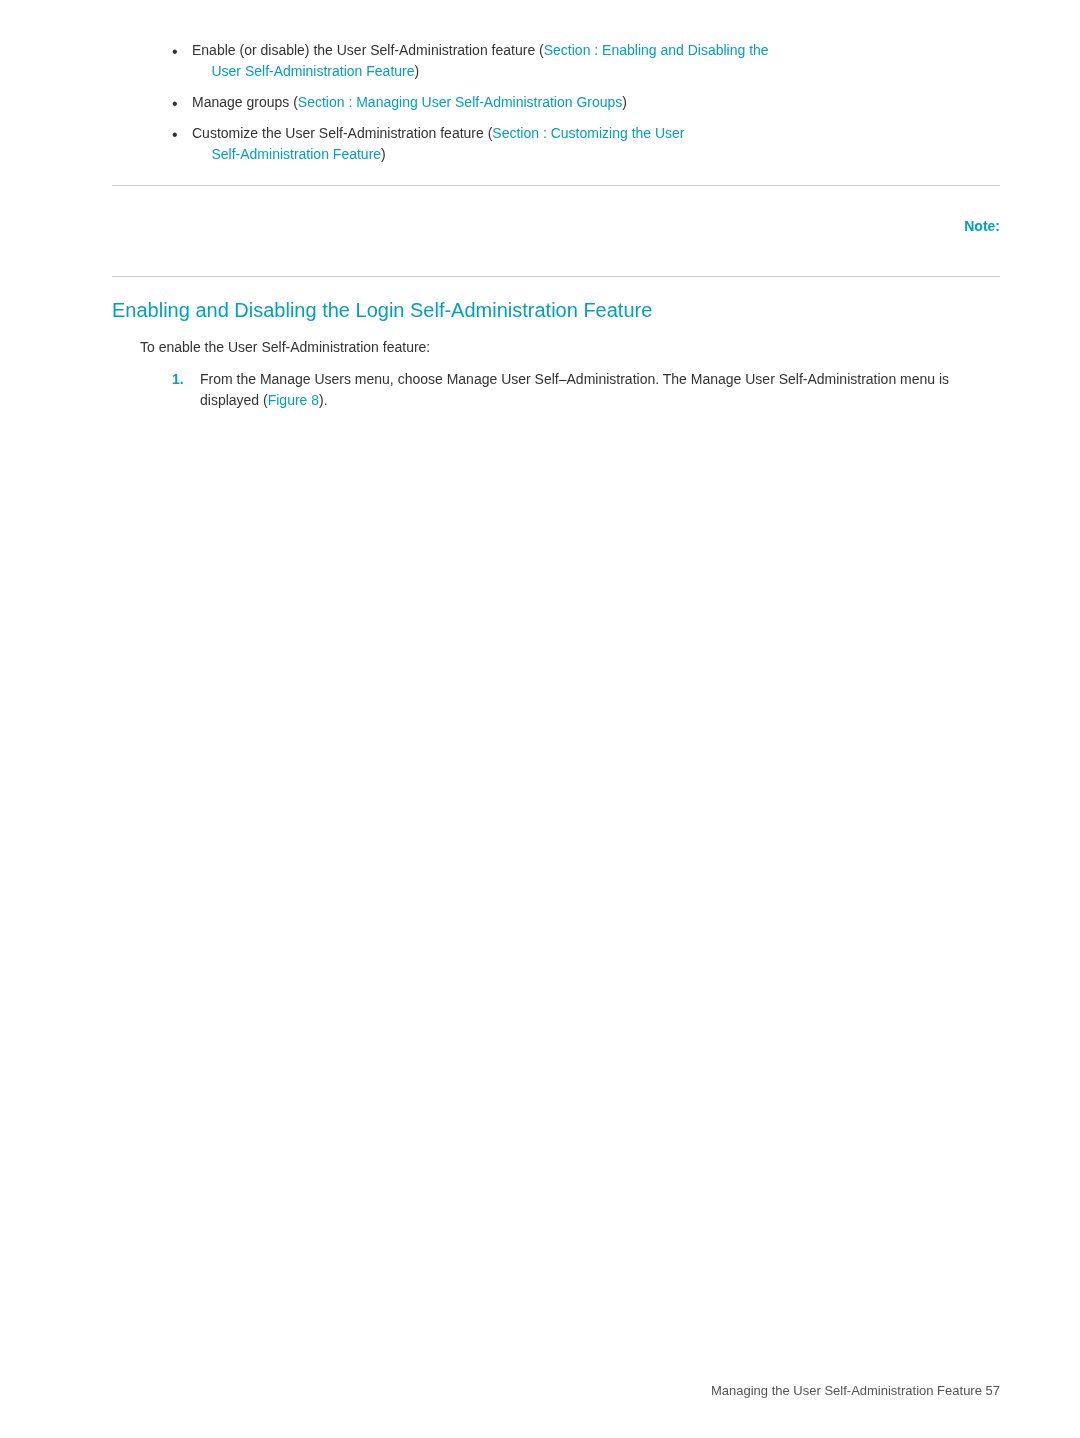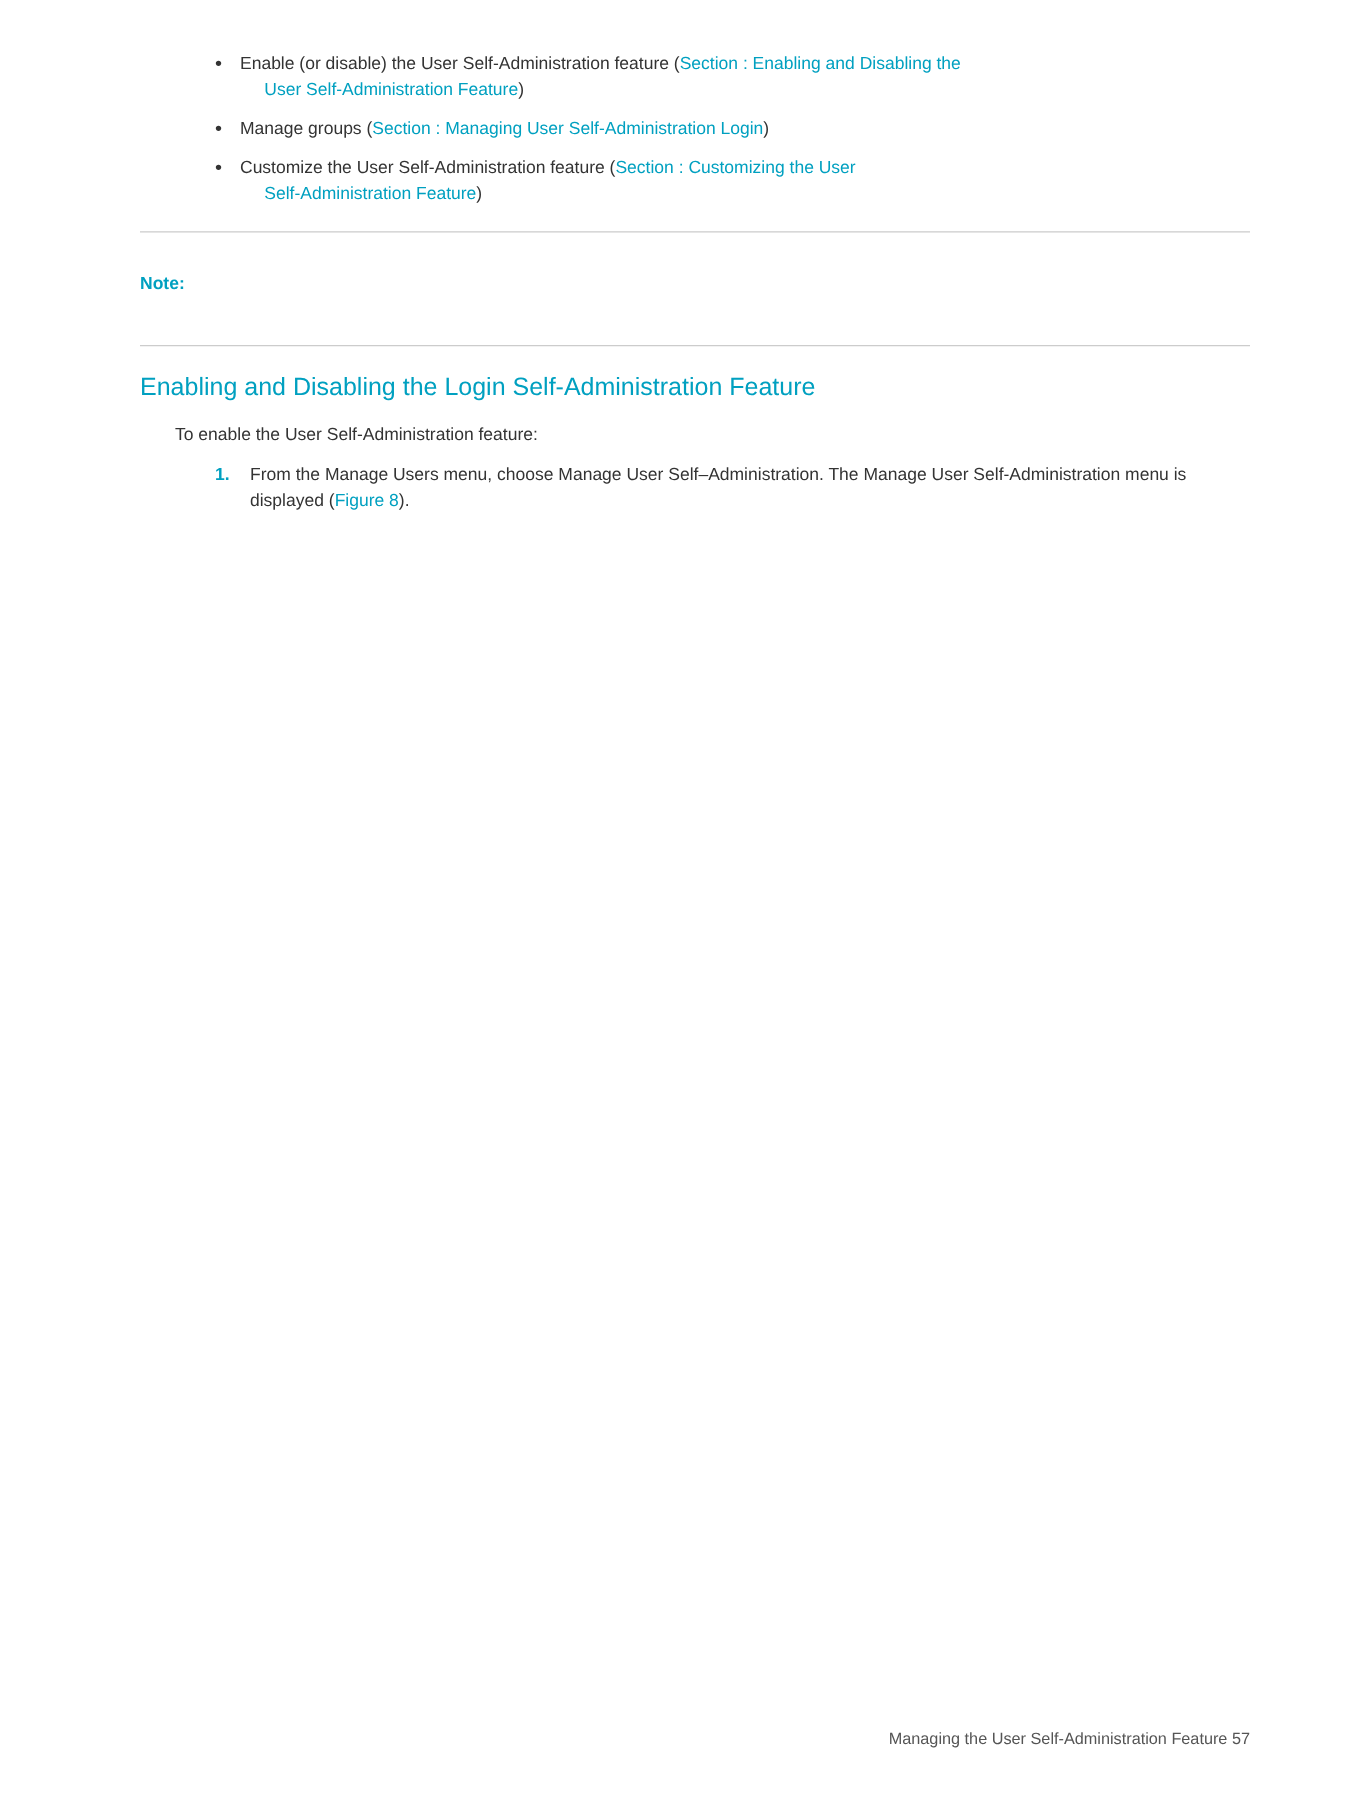--- a/index.html
+++ b/index.html
@@ -53,20 +53,21 @@
 
     .divider {
       border: none;
       border-top: 1px solid #ccc;
       margin: 20px 0;
     }
 
     .note-box {
       margin: 0 0 0 0;
       padding: 12px 0 16px 0;
+      text-align: right;
     }
 
     .note-label {
       font-weight: bold;
       color: #00a0c0;
       margin-bottom: 6px;
       font-size: 14px;
     }
 
     .note-text {
@@ -131,21 +132,21 @@
 
   <ul class="bullet-list">
 
     <li>
       <span>Enable (or disable) the User Self-Administration feature (</span><a class="link">Section : Enabling and Disabling the<br>&nbsp;&nbsp;&nbsp;&nbsp;&nbsp;User Self-Administration Feature</a><span>)</span>
     </li>
 
 
 
     <li>
-      <span>Manage groups (</span><a class="link">Section : Managing User Self-Administration Login</a><span>)</span>
+      <span>Manage groups (</span><a class="link">Section : Managing User Self-Administration Groups</a><span>)</span>
     </li>
 
     <li>
       <span>Customize the User Self-Administration feature (</span><a class="link">Section : Customizing the User<br>&nbsp;&nbsp;&nbsp;&nbsp;&nbsp;Self-Administration Feature</a><span>)</span>
     </li>
   </ul>
 
   <hr class="divider">
 
   <div class="note-box">

